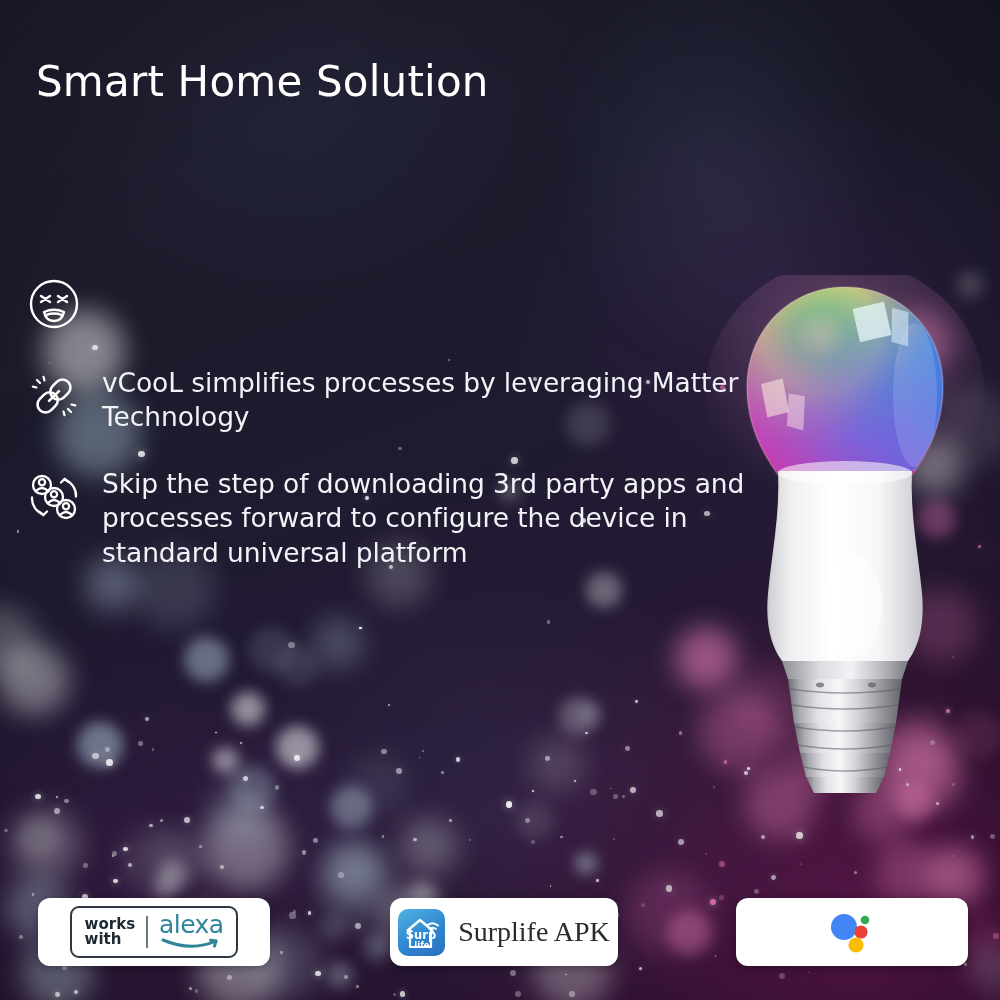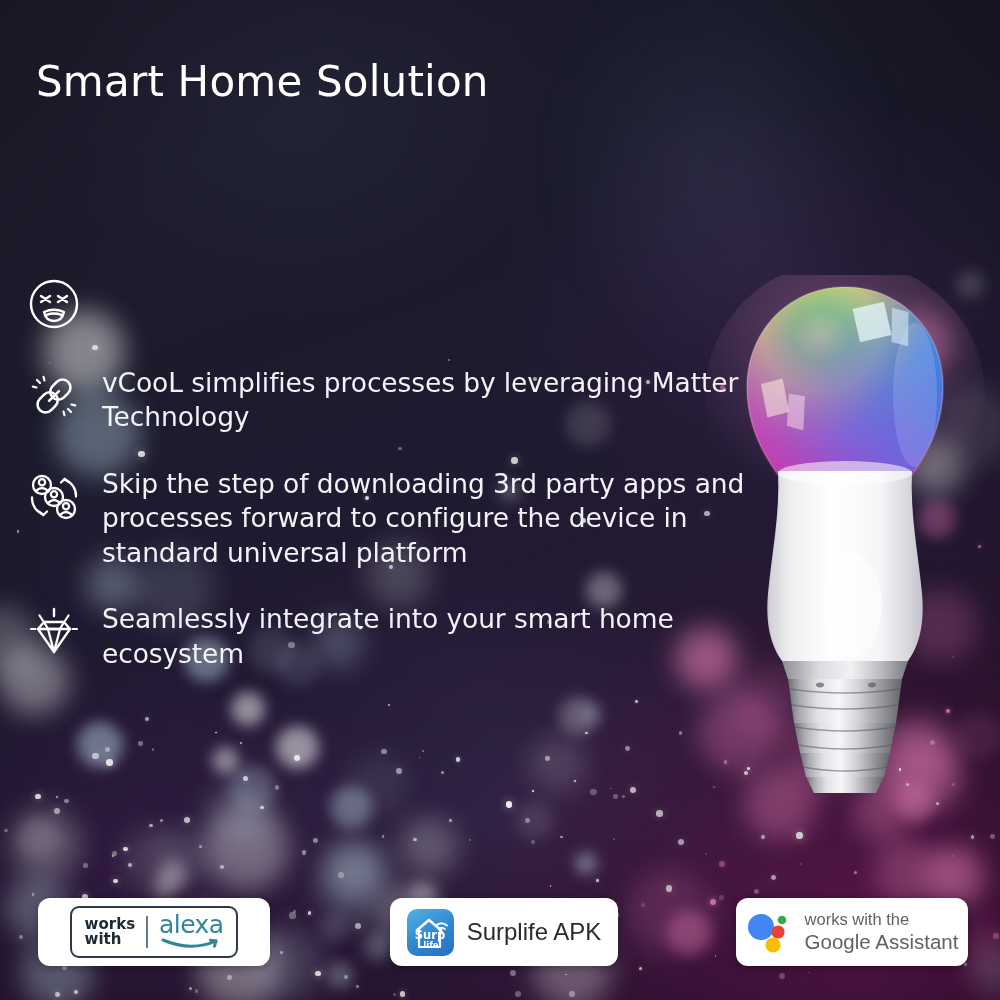--- a/index.html
+++ b/index.html
@@ -110,22 +110,22 @@
     font-family:"DejaVu Sans", sans-serif;
   }
 
   .surp-row { display:flex; align-items:center; gap:13px; }
   .surp-icon {
     width:47px; height:47px; border-radius:10px;
     background:linear-gradient(150deg,#52b3e4 0%,#2f86cf 55%,#2a6fc0 100%);
     position:relative; flex:0 0 47px;
   }
   .surp-label {
-    font-size:24px; color:#2b2b2b;
-    font-family:Liberation Sans, sans-serif;
+    font-size:28px; color:#2b2b2b;
+    font-family:Liberation Serif, serif;
   }
 
   .goog-row { display:flex; align-items:center; gap:13px; }
   .goog-logo { position:relative; width:46px; height:42px; flex:0 0 46px; }
   .goog-text {
     color:#5f6368; line-height:1.18;
     font-family:"Liberation Sans", sans-serif;
   }
   .goog-l1 { font-size:16.5px; }
   .goog-l2 { font-size:20.5px; }
@@ -433,36 +433,20 @@
           </g>
           <path d="M38.5 10.5 A17 17 0 0 1 50 27.5"></path>
           <path d="M35 13.5 L38.8 9.8 L42.6 13.2"></path>
           <path d="M17.5 45.5 A17 17 0 0 1 6 28.5"></path>
           <path d="M21 42.5 L17.2 46.2 L13.4 42.8"></path>
         </svg>
       </div>
       <div class="ftext">Skip the step of downloading 3rd party apps and processes forward to configure the device in standard universal platform</div>
     </div>
 
-    <div class="feature" style="margin-top:22px;">
-      <div class="ficon">
-        <svg width="54" height="54" viewBox="0 0 54 54" fill="none" stroke="#ffffff" stroke-width="2.3" stroke-linecap="round" stroke-linejoin="round">
-          <path d="M11 24 H43 L27 47 Z"></path>
-          <path d="M11 24 L17 17 H37 L43 24"></path>
-          <path d="M17 17 L21 24 L27 47 L33 24 L37 17"></path>
-          <path d="M21 24 H33"></path>
-          <path d="M27 4 V11" stroke-width="2.4"></path>
-          <path d="M12.5 10.5 L15.8 15.5" stroke-width="2.2"></path>
-          <path d="M41.5 10.5 L38.2 15.5" stroke-width="2.2"></path>
-          <path d="M4 24 H8.5" stroke-width="2.2"></path>
-          <path d="M50 24 H45.5" stroke-width="2.2"></path>
-        </svg>
-      </div>
-      <div class="ftext">Seamlessly integrate into your smart home ecosystem</div>
-    </div>
 
   </div>
 
   <div id="bulb">
     <svg width="290" height="520" viewBox="0 0 290 520">
       <defs>
         <radialGradient id="globeGrad" cx="38%" cy="26%" r="88%">
           <stop offset="0%" stop-color="#d8f06a"></stop>
           <stop offset="16%" stop-color="#9fe04f"></stop>
           <stop offset="34%" stop-color="#f4e04b"></stop>
@@ -596,22 +580,18 @@
     <div class="badge" id="badge-google">
       <div class="goog-row">
         <div class="goog-logo">
           <svg width="46" height="42" viewBox="0 0 46 42">
             <circle cx="15" cy="16" r="13" fill="#4285f4"></circle>
             <circle cx="36" cy="9" r="4.3" fill="#34a853"></circle>
             <circle cx="32" cy="21" r="6.6" fill="#ea4335"></circle>
             <circle cx="27" cy="34" r="7.6" fill="#fbbc05"></circle>
           </svg>
         </div>
-        <div class="goog-text">
-          <div class="goog-l1">works with the</div>
-          <div class="goog-l2">Google Assistant</div>
-        </div>
       </div>
     </div>
 
   </div>
 
 </div>
 
 </body></html>

